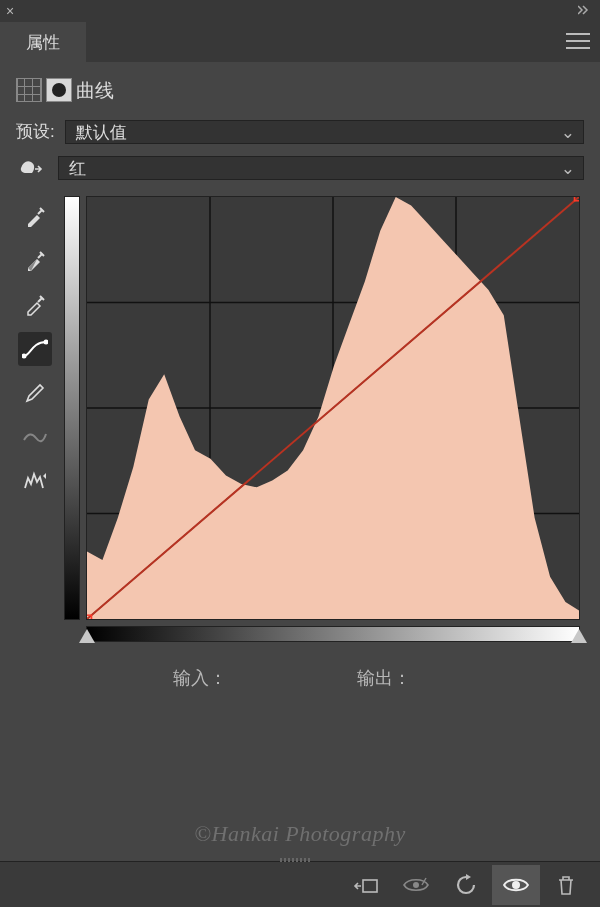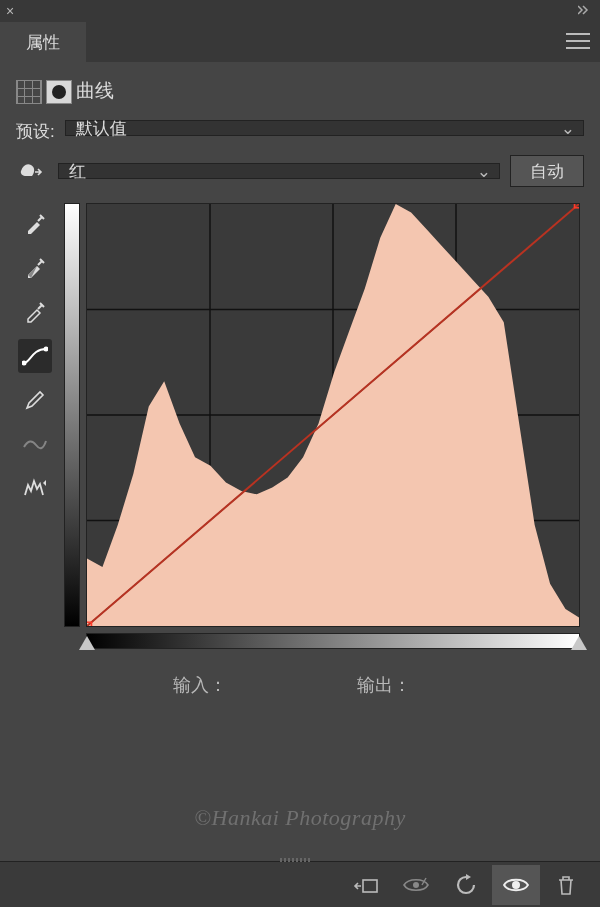--- a/index.html
+++ b/index.html
@@ -65,21 +65,21 @@
     right: 10px;
     top: 10px;
     color: var(--muted);
     cursor: pointer;
   }
   .menu-icon svg { display: block; }
 
   
   .adj-row {
     display: flex;
-    align-items: flex-end;
+    align-items: flex-start;
     gap: 4px;
     padding: 16px 16px 10px 16px;
   }
   .adj-icon {
     width: 26px;
     height: 24px;
     border: 1px solid #888;
     display: inline-block;
   }
   .adj-icon.curves-ico {
@@ -112,21 +112,21 @@
     display: flex;
     align-items: flex-start;
     gap: 10px;
     padding: 6px 16px;
   }
   .label { font-size: 17px; color: var(--text); }
   .select {
     flex: 1;
     background: var(--bg-input);
     border: 1px solid var(--border);
-    height: 16px;
+    height: 24px;
     display: flex;
     align-items: center;
     padding: 0 10px;
     color: var(--text);
     font-size: 17px;
     position: relative;
     cursor: pointer;
   }
   .select .caret {
     position: absolute;
@@ -241,21 +241,21 @@
     justify-content: center;
     padding: 24px 0 10px;
     font-size: 18px;
     color: var(--muted);
   }
   .io-row span:nth-child(2) { min-width: 10px; }
 
   .watermark {
     position: absolute;
     left: 0; right: 0;
-    bottom: 76px;
+    bottom: 60px;
     text-align: center;
     font-family: Georgia, 'Times New Roman', serif;
     font-style: italic;
     font-size: 22px;
     color: #707070;
     letter-spacing: 0.5px;
   }
 
   
   .footer {
@@ -334,21 +334,20 @@
   <span class="finger-icon">
     <svg width="30" height="24" viewBox="0 0 30 24">
       <path d="M4 12 C6 6 10 4 14 6 C18 8 18 13 15 17 L9 17 C6 17 3 15 4 12 Z" fill="#ddd"></path>
       <path d="M18 13 L24 13 M21 10 L24 13 L21 16" stroke="#ddd" stroke-width="1.6" fill="none"></path>
     </svg>
   </span>
   <div class="select channel-select">
     <span>红</span>
     <span class="caret">⌄</span>
   </div>
-  <div class="auto-btn">自动</div>
 </div>
 
 <div class="work">
 
   <div class="toolcol">
     <div class="tool">
       <svg width="24" height="24" viewBox="0 0 24 24">
           <path d="M5 19 L14 10 L17 13 L8 22 L5 22 Z" fill="#ddd"></path>
           <path d="M15 9 L19 5 M17 3 L21 7" stroke="#ddd" stroke-width="2"></path>
         </svg>

